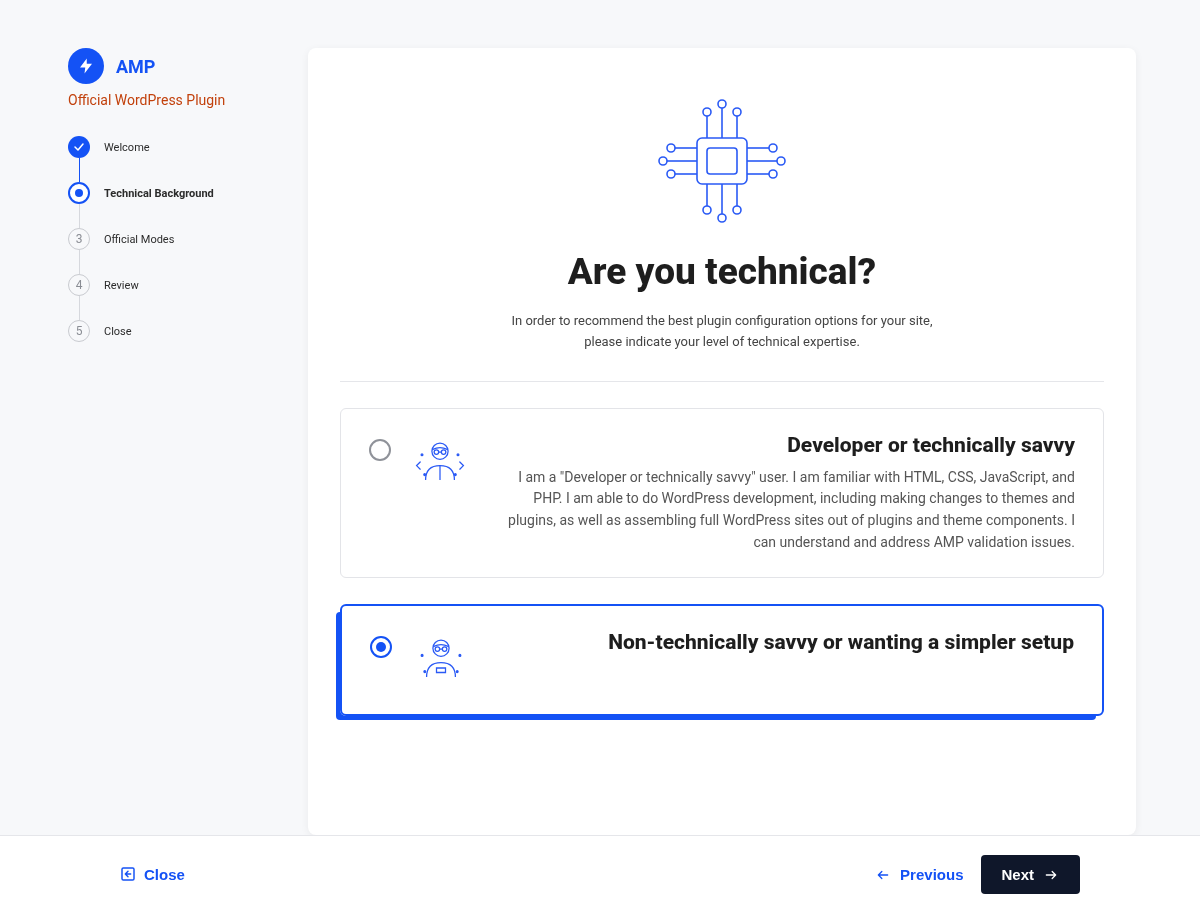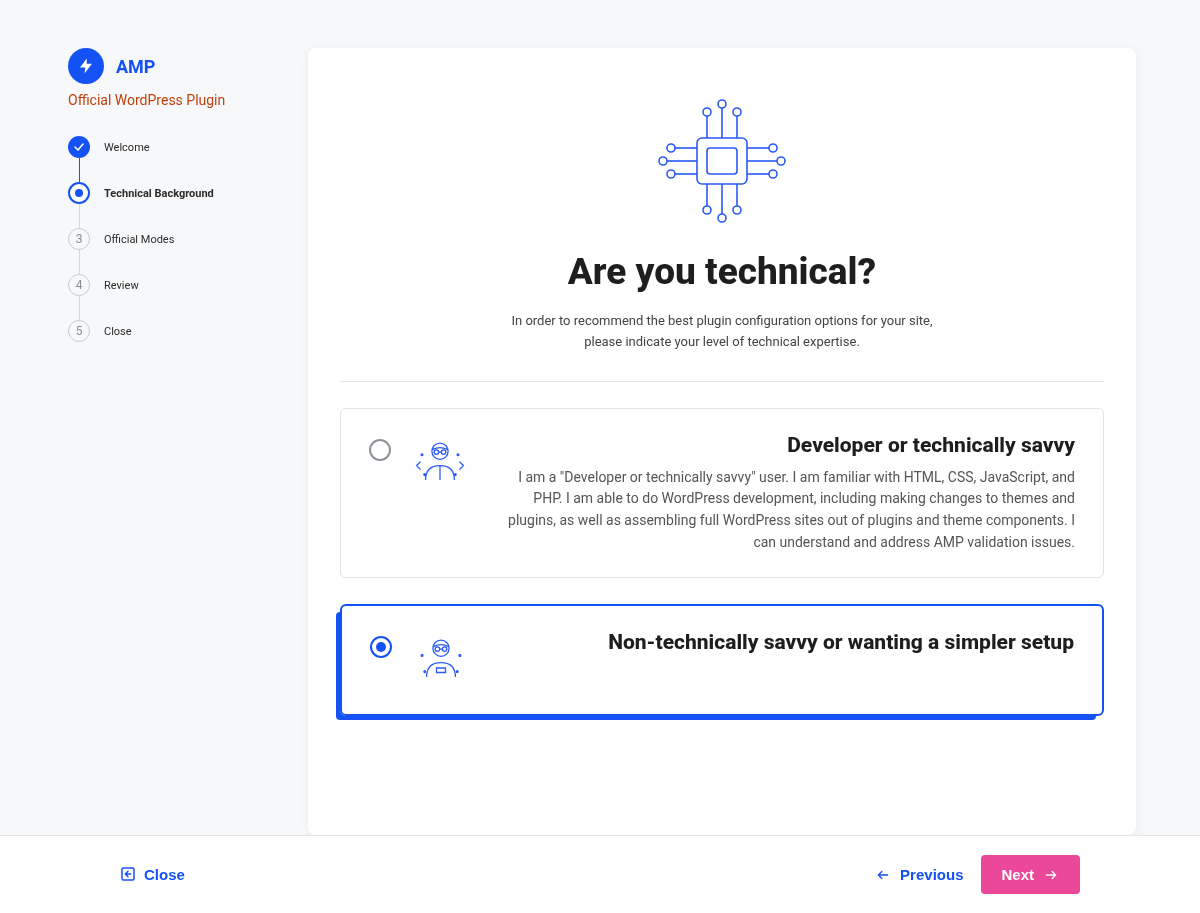--- a/index.html
+++ b/index.html
@@ -86,21 +86,21 @@
       font-size: 15px; font-weight: 700; display: flex; align-items: flex-start;
       gap: 8px; cursor: pointer;
     }
     .footer-right { display: flex; align-items: center; gap: 18px; }
     .btn-prev {
       background: none; border: none; color: #1452f5;
       font-size: 15px; font-weight: 700; display: flex; align-items: center;
       gap: 8px; cursor: pointer;
     }
     .btn-next {
-      background: #ec4899; border: none; color: #fff;
+      background: #0f172a; border: none; color: #fff;
       font-size: 15px; font-weight: 700; padding: 11px 20px;
       border-radius: 4px; display: flex; align-items: center;
       gap: 8px; cursor: pointer;
     }
   </style>
 </head>
 <body>
 
 <div class="container">
   <aside class="sidebar">

